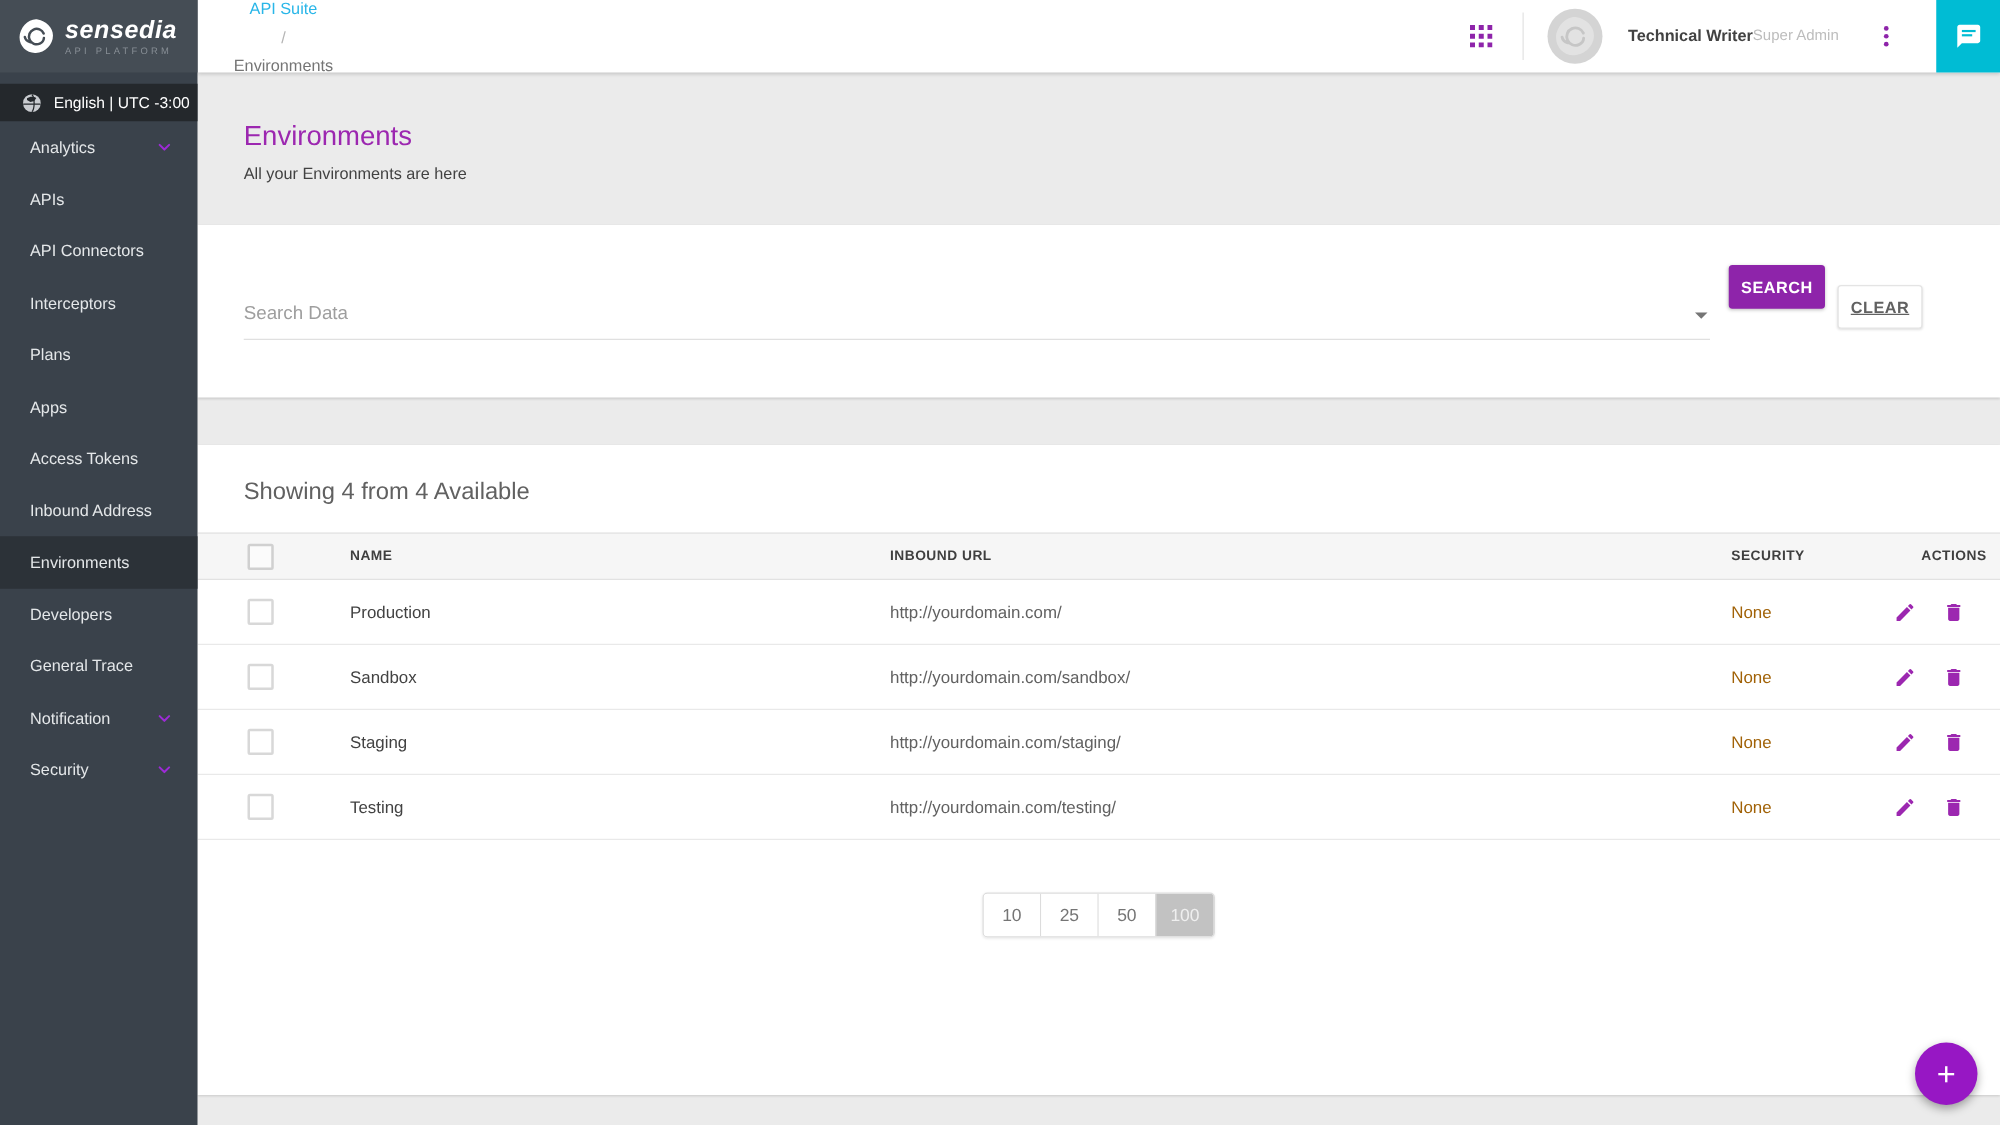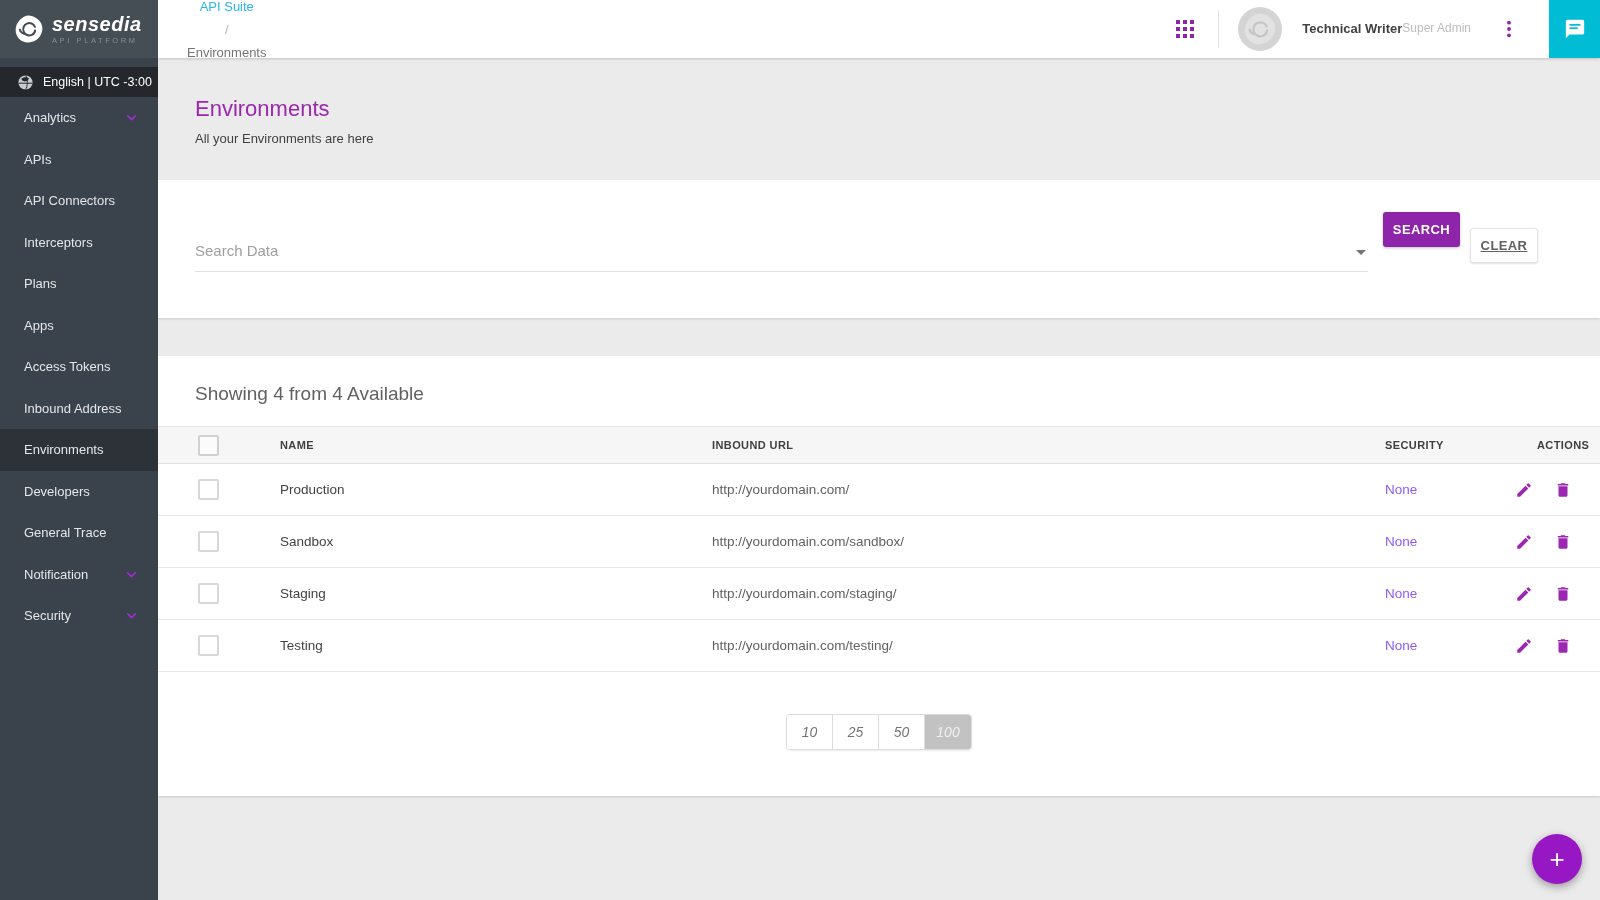--- a/index.html
+++ b/index.html
@@ -56,44 +56,44 @@
               border-top:5px solid #757575; cursor:pointer; }
   .btn { font-family:"Liberation Sans", sans-serif; font-size:13px; font-weight:bold; letter-spacing:.4px;
          border-radius:3px; cursor:pointer; height:35px; }
   .btn-search { position:absolute; left:1225px; top:32px; width:77px; background:#8e24aa; color:#fff;
                 border:none; box-shadow:0 1px 3px rgba(0,0,0,.25); }
   .btn-clear { position:absolute; left:1312px; top:48px; width:68px; background:#fff; color:#616161;
                border:1px solid #e4e4e4; box-shadow:0 1px 2px rgba(0,0,0,.12);text-decoration:underline; }
 
   .gap-band { height:38px; }
 
-  .table-card { height:440px; position:relative; }
+  .table-card { height:520px; position:relative; }
   .table-summary { color:#616161; font-size:19px; padding:27px 0 0 37px; }
 
   .tbl { margin-top:21px; }
   .trow { display:grid; grid-template-columns:122px 432px 673px 130px 1fr; align-items:center; }
   .trow.thead { height:38px; background:#f6f6f6; border-top:1px solid #e2e2e2; border-bottom:1px solid #e2e2e2; }
   .trow.tdata { height:52px; border-bottom:1px solid #e9e9e9; }
   .th { font-size:11px; font-weight:bold; color:#3f3f3f; letter-spacing:.4px; }
   .th-actions { padding-left:22px; }
   .td { font-size:13.5px; color:#424242; }
   .td-url { color:#616161; }
-  .td-sec { color:#8b5cf6; }
+  .td-sec { color:#a16207; }
   .cb-cell { padding-left:40px; }
   .checkbox { display:block; width:21px; height:21px; background:#fff; border:2px solid #d8d8d8;
               border-radius:2px; cursor:pointer; }
   .thead .checkbox { border-color:#d0d0d0; background:#fbfbfb; }
   .actions-cell { display:flex; align-items:center; gap:21px; }
   .action-btn { width:18px; height:18px; cursor:pointer; display:inline-flex; }
 
   .pagination { display:flex; justify-content:center; margin-top:42px; }
   .pg-group { display:flex; border:1px solid #dcdcdc; border-radius:4px; overflow:hidden;
               box-shadow:0 1px 2px rgba(0,0,0,.08); }
   .pg-btn { width:46px; height:34px; background:#fff; border:none; border-right:1px solid #dcdcdc;
-            color:#757575; font-size:14px; cursor:pointer; font-family:"Liberation Sans", sans-serif;font-style:italic; }
+            color:#757575; font-size:14px; cursor:pointer; font-family:"Liberation Sans", sans-serif; }
   .pg-btn:last-child { border-right:none; }
   .pg-btn.selected { background:#c2c2c2; color:#efefef; }
 
   .fab { position:absolute; left:1532px; top:834px; width:50px; height:50px; border-radius:50%;
          background:#9717c4; border:none; color:#fff; font-size:26px; line-height:26px;
          box-shadow:0 3px 8px rgba(0,0,0,.35); cursor:pointer; z-index:6; }
 </style>
 </head>
 <body>
 

